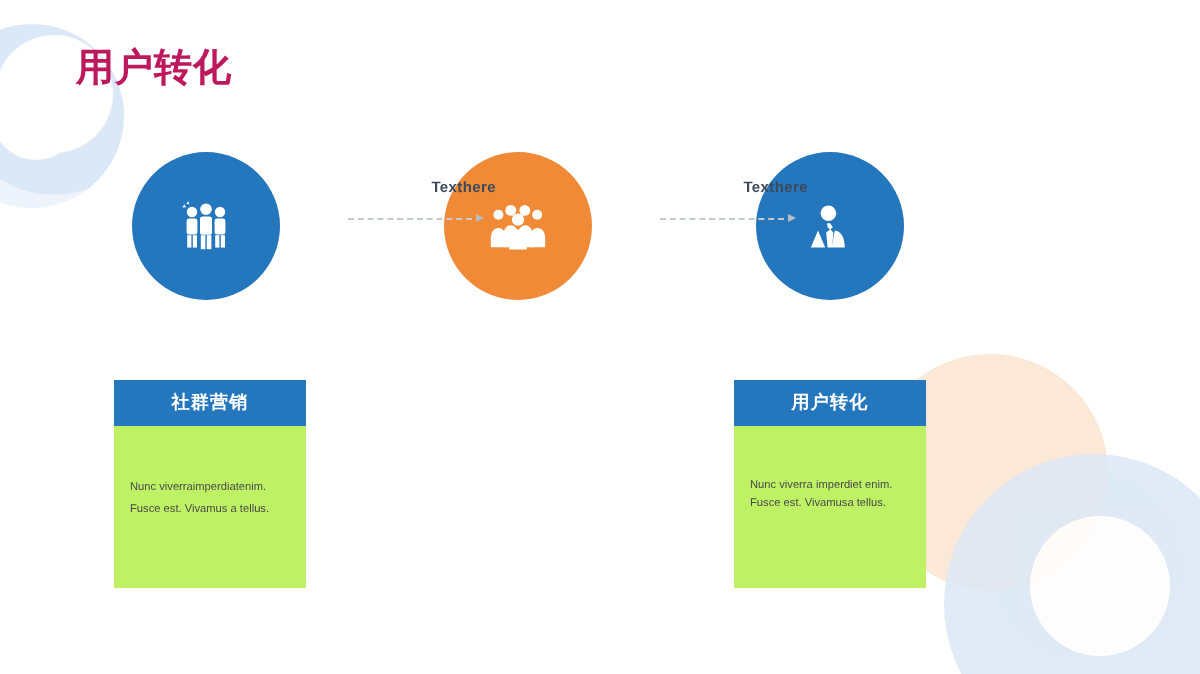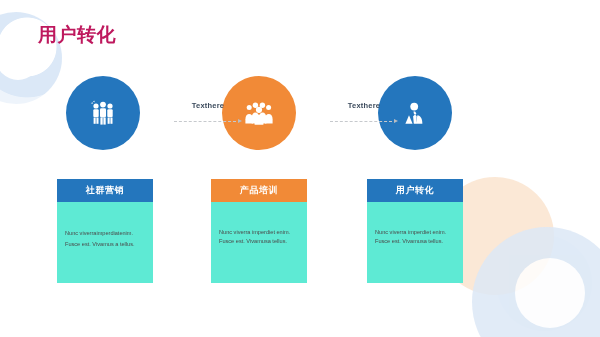--- a/index.html
+++ b/index.html
@@ -125,24 +125,24 @@
     justify-content: center;
   }
   .circle-1 { left: 66px;  background: #2476bd; }
   .circle-2 { left: 222px; background: #f18a37; }
   .circle-3 { left: 378px; background: #2476bd; }
   .circle svg { display: block; }
 
   
   .connector {
     position: absolute;
-    top: 102px;
+    top: 90px;
     width: 80px;
     height: 34px;
-    text-align: center;
+    text-align: right;
   }
   .connector-1 { left: 168px; }
   .connector-2 { left: 324px; }
   .connector-label {
     font-size: 7.5px;
     font-weight: bold;
     color: #3b4a5c;
     line-height: 1;
     letter-spacing: .2px;
   }
@@ -172,23 +172,23 @@
   
   .cards-row {
     position: absolute;
     left: 0;
     top: 173px;
     width: 600px;
     height: 105px;
   }
   .card {
     position: absolute;
-    top: 6px;
+    top: 17px;
     width: 96px;
-    background: #5eead4;
+    background: #bef264;
     height: 104px;
   }
   .card-1 { left: 57px; }
   .card-2 { left: 211px; }
   .card-3 { left: 367px; }
 
   .card-header {
     height: 23px;
     display: flex;
     align-items: center;
@@ -303,27 +303,20 @@
   <div class="cards-row">
 
     <div class="card card-1">
       <div class="card-header blue">社群营销</div>
       <div class="card-body">
         <p>Nunc viverraimperdiatenim.</p>
         <p>Fusce est. Vivamus a tellus.</p>
       </div>
     </div>
 
-    <div class="card card-2">
-      <div class="card-header orange">产品培训</div>
-      <div class="card-body tight">
-        <p>Nunc viverra imperdiet enim.</p>
-        <p>Fusce est. Vivamusa tellus.</p>
-      </div>
-    </div>
 
     <div class="card card-3">
       <div class="card-header blue">用户转化</div>
       <div class="card-body tight">
         <p>Nunc viverra imperdiet enim.</p>
         <p>Fusce est. Vivamusa tellus.</p>
       </div>
     </div>
 
   </div>

